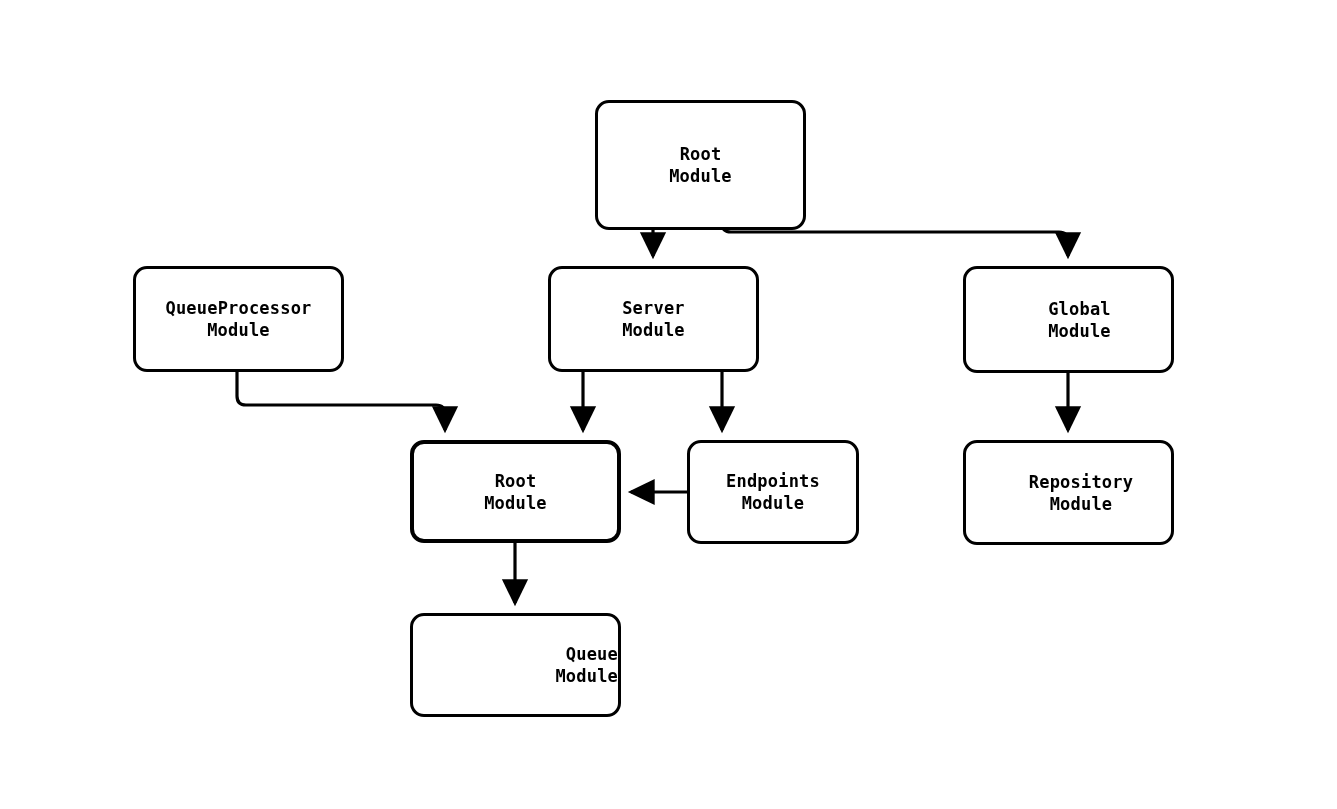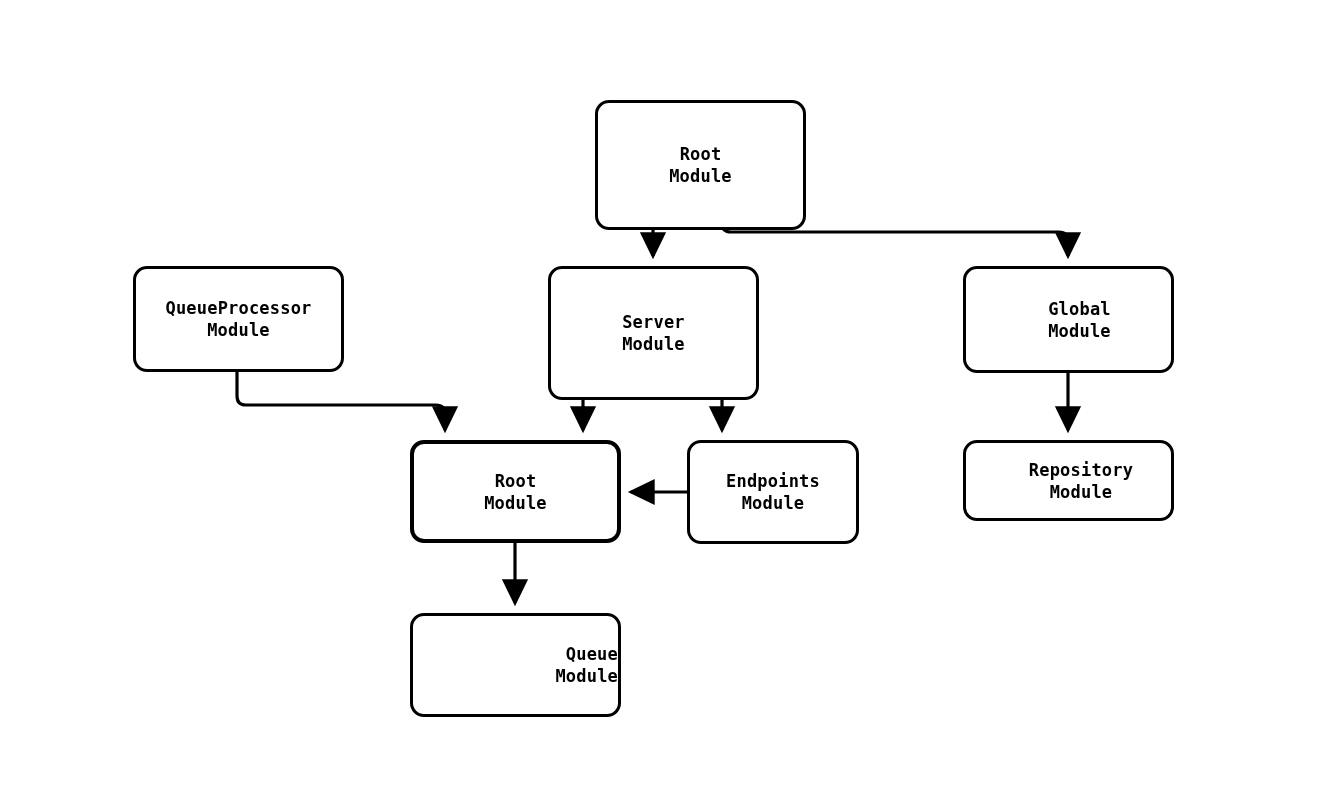--- a/index.html
+++ b/index.html
@@ -82,37 +82,37 @@
 
   <div id="node-layer">
       <div class="node" style="left: 548px; top: 100px; width: 211px; height: 130px; margin-left: 47px;">
         <span class="node-line">Root</span>
         <span class="node-line">Module</span>
       </div>
       <div class="node" style="left: 133px; top: 266px; width: 211px; height: 106px; text-align: center;">
         <span class="node-line">QueueProcessor</span>
         <span class="node-line">Module</span>
       </div>
-      <div class="node" style="left: 548px; top: 266px; width: 211px; height: 134px;">
+      <div class="node" style="left: 548px; top: 266px; width: 211px; height: 106px;">
         <span class="node-line">Server</span>
         <span class="node-line">Module</span>
       </div>
       <div class="node" style="left: 963px; top: 266px; width: 211px; height: 107px; padding-left: 22px;">
         <span class="node-line">Global</span>
         <span class="node-line">Module</span>
       </div>
       <div class="node emphasis" style="left: 410px; top: 440px; width: 211px; height: 103px;">
         <span class="node-line">Root</span>
         <span class="node-line">Module</span>
       </div>
       <div class="node" style="left: 687px; top: 440px; width: 172px; height: 104px;">
         <span class="node-line">Endpoints</span>
         <span class="node-line">Module</span>
       </div>
-      <div class="node" style="left: 963px; top: 440px; width: 211px; height: 81px; padding-left: 25px;">
+      <div class="node" style="left: 963px; top: 440px; width: 211px; height: 105px; padding-left: 25px;">
         <span class="node-line">Repository</span>
         <span class="node-line">Module</span>
       </div>
       <div class="node" style="left: 410px; top: 613px; width: 211px; height: 104px; align-items: flex-end;">
         <span class="node-line">Queue</span>
         <span class="node-line">Module</span>
       </div>
     </div>
 
 </div>

